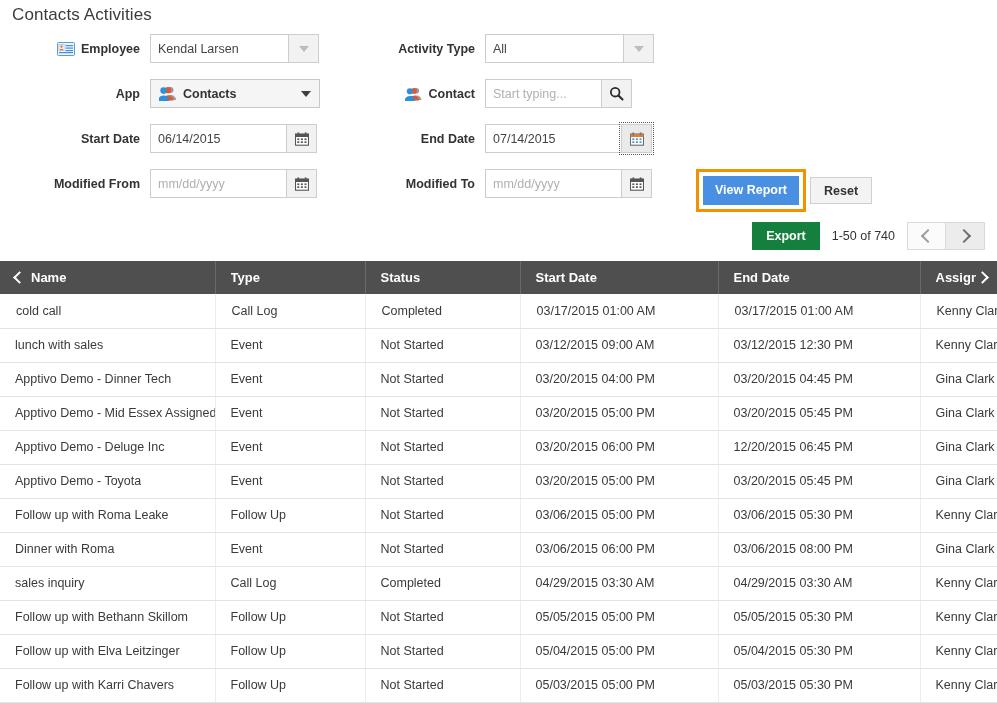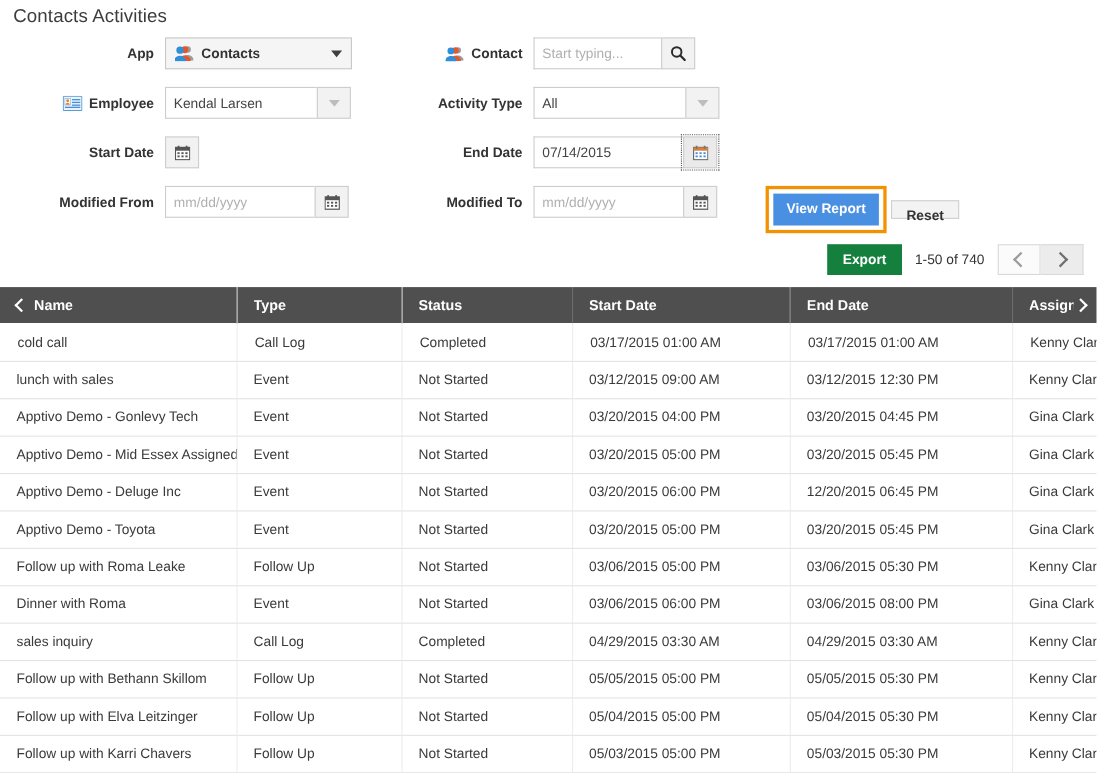--- a/index.html
+++ b/index.html
@@ -163,21 +163,21 @@
     cursor: pointer;
     font-family: "Liberation Sans", sans-serif;
   }
   .btn-default {
     background: #f3f3f3;
     color: #333;
     border: 1px solid #cfcfcf;
     font-size: 12.5px;
     font-weight: bold;
     padding: 0 13px;
-    height: 17px;
+    height: 27px;
     line-height: 27px;
     cursor: pointer;
     margin-left: 4px;
     box-sizing: border-box;
     font-family: "Liberation Sans", sans-serif;
   }
 
   
   .grid-toolbar {
     position: absolute;
@@ -302,20 +302,58 @@
 
   
   .icon { flex: none; display: inline-block; line-height: 0; }
 </style>
 </head>
 <body>
 
 <div class="page-title">Contacts Activities</div>
 
 <div class="filter-form">
+
+  <div class="form-row">
+    <div class="field-group left">
+      <div class="field-label">
+        <span class="icon">
+          <svg width="18" height="14" viewBox="0 0 18 14">
+            <rect x="0.5" y="0.5" width="17" height="13" rx="1" fill="#eaf4fb" stroke="#5a9bd5"></rect>
+            <rect x="2" y="2.5" width="5" height="6" fill="#fff" stroke="#9abfe0" stroke-width=".7"></rect>
+            <circle cx="4.5" cy="4.6" r="1.3" fill="#e0833c"></circle>
+            <path d="M2.6 8.3c0-1.1.9-1.9 1.9-1.9s1.9.8 1.9 1.9z" fill="#e0833c"></path>
+            <rect x="8.5" y="3" width="7.5" height="1.2" fill="#4a90d9"></rect>
+            <rect x="8.5" y="5.5" width="7.5" height="1.2" fill="#4a90d9"></rect>
+            <rect x="8.5" y="8" width="7.5" height="1.2" fill="#4a90d9"></rect>
+            <rect x="2" y="10" width="14" height="1.2" fill="#4a90d9"></rect>
+          </svg>
+        </span>
+        <span>Employee</span>
+      </div>
+      <div class="control">
+        <div class="text-input w-combo">Kendal Larsen</div>
+        <div class="addon-btn">
+          <span class="caret-light"></span>
+        </div>
+      </div>
+    </div>
+
+    <div class="field-group right">
+      <div class="field-label">
+        <span>Activity Type</span>
+      </div>
+      <div class="control">
+        <div class="text-input w-combo">All</div>
+        <div class="addon-btn">
+          <span class="caret-light"></span>
+        </div>
+      </div>
+    </div>
+  </div>
 
   <div class="form-row">
     <div class="field-group left">
       <div class="field-label">
         <span>App</span>
       </div>
       <div class="control">
         <div class="select-box">
           <span class="sb-left">
             <span class="icon">
@@ -359,61 +397,24 @@
             </svg>
           </span>
         </div>
       </div>
     </div>
   </div>
 
   <div class="form-row">
     <div class="field-group left">
       <div class="field-label">
-        <span class="icon">
-          <svg width="18" height="14" viewBox="0 0 18 14">
-            <rect x="0.5" y="0.5" width="17" height="13" rx="1" fill="#eaf4fb" stroke="#5a9bd5"></rect>
-            <rect x="2" y="2.5" width="5" height="6" fill="#fff" stroke="#9abfe0" stroke-width=".7"></rect>
-            <circle cx="4.5" cy="4.6" r="1.3" fill="#e0833c"></circle>
-            <path d="M2.6 8.3c0-1.1.9-1.9 1.9-1.9s1.9.8 1.9 1.9z" fill="#e0833c"></path>
-            <rect x="8.5" y="3" width="7.5" height="1.2" fill="#4a90d9"></rect>
-            <rect x="8.5" y="5.5" width="7.5" height="1.2" fill="#4a90d9"></rect>
-            <rect x="8.5" y="8" width="7.5" height="1.2" fill="#4a90d9"></rect>
-            <rect x="2" y="10" width="14" height="1.2" fill="#4a90d9"></rect>
-          </svg>
-        </span>
-        <span>Employee</span>
-      </div>
-      <div class="control">
-        <div class="text-input w-combo">Kendal Larsen</div>
-        <div class="addon-btn">
-          <span class="caret-light"></span>
-        </div>
-      </div>
-    </div>
-
-    <div class="field-group right">
-      <div class="field-label">
-        <span>Activity Type</span>
-      </div>
-      <div class="control">
-        <div class="text-input w-combo">All</div>
-        <div class="addon-btn">
-          <span class="caret-light"></span>
-        </div>
-      </div>
-    </div>
-  </div>
-
-  <div class="form-row">
-    <div class="field-group left">
-      <div class="field-label">
         <span>Start Date</span>
       </div>
       <div class="control">
+        <div class="text-input w-date">06/14/2015</div>
         <div class="addon-btn">
           <span class="icon">
             <svg width="14" height="14" viewBox="0 0 14 14">
               <rect x="0.5" y="2" width="13" height="11.2" fill="#fff" stroke="#555" stroke-width="1.1"></rect>
               <rect x="0.5" y="2" width="13" height="3" fill="#555"></rect>
               <rect x="2.5" y="0.4" width="1.6" height="3" fill="#555"></rect>
               <rect x="9.8" y="0.4" width="1.6" height="3" fill="#555"></rect>
               <g fill="#555">
                 <rect x="2.3" y="6.4" width="2" height="1.7"></rect>
                 <rect x="5.9" y="6.4" width="2" height="1.7"></rect>
@@ -582,21 +583,21 @@
         </tr>
         <tr>
           <td class="c-name">lunch with sales</td>
           <td class="c-type">Event</td>
           <td class="c-status">Not Started</td>
           <td class="c-start">03/12/2015 09:00 AM</td>
           <td class="c-end">03/12/2015 12:30 PM</td>
           <td class="c-assign">Kenny Clark</td>
         </tr>
         <tr>
-          <td class="c-name">Apptivo Demo - Gonlevy Tech</td>
+          <td class="c-name">Apptivo Demo - Dinner Tech</td>
           <td class="c-type">Event</td>
           <td class="c-status">Not Started</td>
           <td class="c-start">03/20/2015 04:00 PM</td>
           <td class="c-end">03/20/2015 04:45 PM</td>
           <td class="c-assign">Gina Clark</td>
         </tr>
         <tr>
           <td class="c-name">Apptivo Demo - Mid Essex Assigned</td>
           <td class="c-type">Event</td>
           <td class="c-status">Not Started</td>

